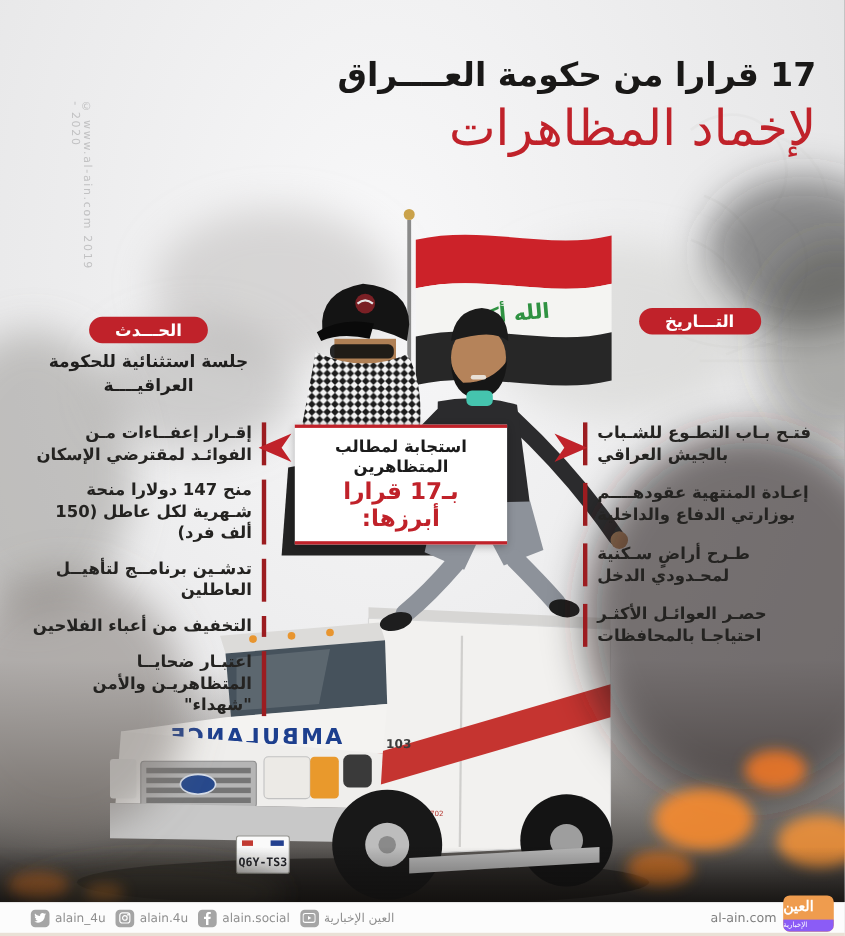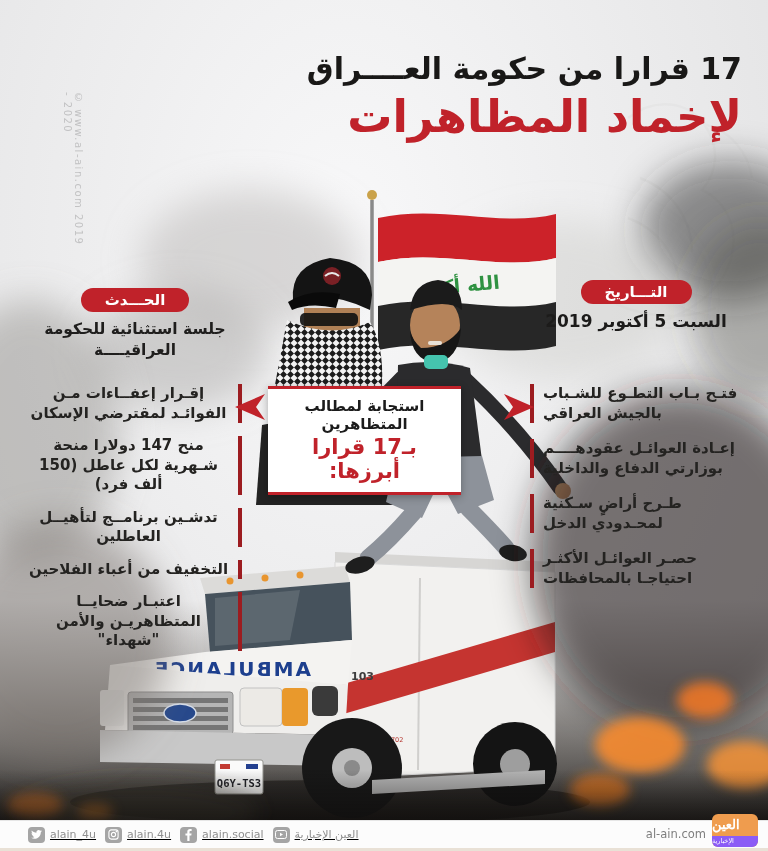--- a/index.html
+++ b/index.html
@@ -5,43 +5,43 @@
   * { margin:0; padding:0; box-sizing:border-box; }
   body { font-family:"DejaVu Sans", sans-serif; background:#888; }
   .canvas { position:relative; width:768px; height:851px; overflow:hidden;
     background: radial-gradient(ellipse at 45% 28%, #f8f8f9 0%, #ededee 45%, #e0e0e1 100%); }
   .scene { position:absolute; left:0; top:0; z-index:1; }
   .eagle-wm { position:absolute; right:12px; top:80px; z-index:1; opacity:.55; }
   .wm-left { position:absolute; left:62px; top:92px; z-index:2; writing-mode:vertical-rl;
     color:#c2c2c3; font-size:10px; letter-spacing:1.5px; height:160px; }
   .title { position:absolute; top:52px; right:26px; z-index:3; text-align:right; direction:rtl; }
   .title-black { font-size:30px; font-weight:700; color:#191817; line-height:1.15; }
-  .title-red { font-size:45px; font-weight:700; color:#c0222a; line-height:1.1; margin-top:5px; }
+  .title-red { font-size:45px; font-weight:400; color:#c0222a; line-height:1.1; margin-top:5px; }
   .pill { display:block; margin:0 auto; width:max-content; background:#c0222a; color:#fff;
     border-radius:15px; font-weight:700; font-size:15px; padding:3px 24px; direction:rtl; }
   .date-block { position:absolute; top:280px; right:24px; width:216px; z-index:3; }
   .date-text { margin-top:7px; font-size:17px; font-weight:700; color:#1c1b1a; text-align:center; direction:rtl; }
   .event-block { position:absolute; top:288px; left:28px; width:214px; z-index:3; }
   .event-text { margin-top:7px; font-size:15.5px; font-weight:700; color:#1f1e1d; text-align:center; direction:rtl; line-height:1.35; }
   .col { position:absolute; top:384px; z-index:3; width:214px; }
   .col-left { left:28px; }
   .col-right { right:26px; width:212px; }
   .item { direction:rtl; font-size:15px; font-weight:700; color:#242321; line-height:1.3; margin-bottom:13px; }
-  .col-left .item { border-right:4px solid #9c1c20; padding-right:9px; text-align:center; }
+  .col-left .item { border-right:4px solid #9c1c20; padding-right:9px; text-align:right; }
   .col-right .item { border-left:4px solid #9c1c20; padding-left:9px; text-align:left; margin-bottom:16px; }
   .center-box { position:absolute; left:268px; top:386px; width:193px; z-index:4; background:#fff;
     border-top:3px solid #c0222a; border-bottom:3px solid #c0222a; box-shadow:0 2px 8px rgba(0,0,0,.3);
     text-align:center; direction:rtl; padding:8px 6px 9px; }
   .cb1 { font-size:15px; font-weight:700; color:#1b1b1b; }
   .cb2 { font-size:21px; font-weight:700; color:#c0222a; margin-top:2px; }
   .arrow { position:absolute; top:392px; z-index:4; width:30px; height:30px; }
   .arrow-left { left:235px; } .arrow-right { left:504px; }
   .footer { position:absolute; left:0; bottom:0; width:768px; height:31px; z-index:6; background:#fcfcfc;
     border-top:1px solid #e6e6e6; border-bottom:3px solid #e9e1d6; display:flex; align-items:center; }
-  .social { display:flex; align-items:center; gap:9px; padding-left:28px;text-decoration:underline; }
+  .social { display:flex; align-items:center; gap:9px; padding-left:28px; }
   .sgroup { display:flex; align-items:center; gap:5px; }
   .sicon { width:17px; height:16px; background:#a5a5a5; border-radius:4px; display:flex; align-items:center; justify-content:center; }
   .slabel { font-size:11px; color:#8f8f8f; }
   .site-group { position:absolute; right:10px; bottom:1px; display:flex; align-items:flex-end; gap:6px;margin-top:44px; }
   .site { font-size:11.5px; color:#7e7e7e; margin-bottom:6px; }
   .logo { width:46px; height:33px; background:#ef9c4e; border-radius:6px; overflow:hidden; text-align:left; }
   .logo-main { color:#fff; font-size:13px; font-weight:700; line-height:22px; font-family:"DejaVu Serif", serif; }
   .logo-sub { background:#8b5cf6; color:#fff; font-size:6.5px; line-height:11px; }
 </style>
 </head>
@@ -194,39 +194,38 @@
 
   <div class="wm-left">© www.al-ain.com 2019 - 2020</div>
 
   <div class="title">
     <div class="title-black">17 قرارا من حكومة العــــراق</div>
     <div class="title-red">لإخماد المظاهرات</div>
   </div>
 
   <div class="date-block">
     <span class="pill">التـــاريخ</span>
-    <div class="date-text">السبت 5 أكتوبر 2019</div>
   </div>
 
   <div class="event-block">
     <span class="pill">الحـــدث</span>
     <div class="event-text">جلسة استثنائية للحكومة العراقيــــة</div>
   </div>
 
   <div class="col col-left">
     <div class="item">إقـرار إعفــاءات مـن الفوائـد لمقترضي الإسكان</div>
     <div class="item">منح 147 دولارا منحة شـهرية لكل عاطل (150 ألف فرد)</div>
     <div class="item">تدشـين برنامــج لتأهيــل العاطلين</div>
     <div class="item">التخفيف من أعباء الفلاحين</div>
     <div class="item">اعتبـار ضحايــا المتظاهريـن والأمن "شهداء"</div>
   </div>
 
   <div class="col col-right">
     <div class="item">فتـح بـاب التطـوع للشـباب بالجيش العراقي</div>
-    <div class="item">إعـادة العوائـل عقودهــــم بوزارتي الدفاع والداخلية</div>
+    <div class="item">إعـادة المنتهية عقودهــــم بوزارتي الدفاع والداخلية</div>
     <div class="item">طـرح أراضٍ سـكنية لمحـدودي الدخل</div>
     <div class="item">حصـر العوائـل الأكثـر احتياجـا بالمحافظات</div>
   </div>
 
   <div class="center-box">
     <div class="cb1">استجابة لمطالب المتظاهرين</div>
     <div class="cb2">بـ17 قرارا أبرزها:</div>
   </div>
   <svg class="arrow arrow-left" viewBox="0 0 30 30">
     <polygon points="30,2 0,15 30,28 21,15" fill="#c0222a"></polygon>

